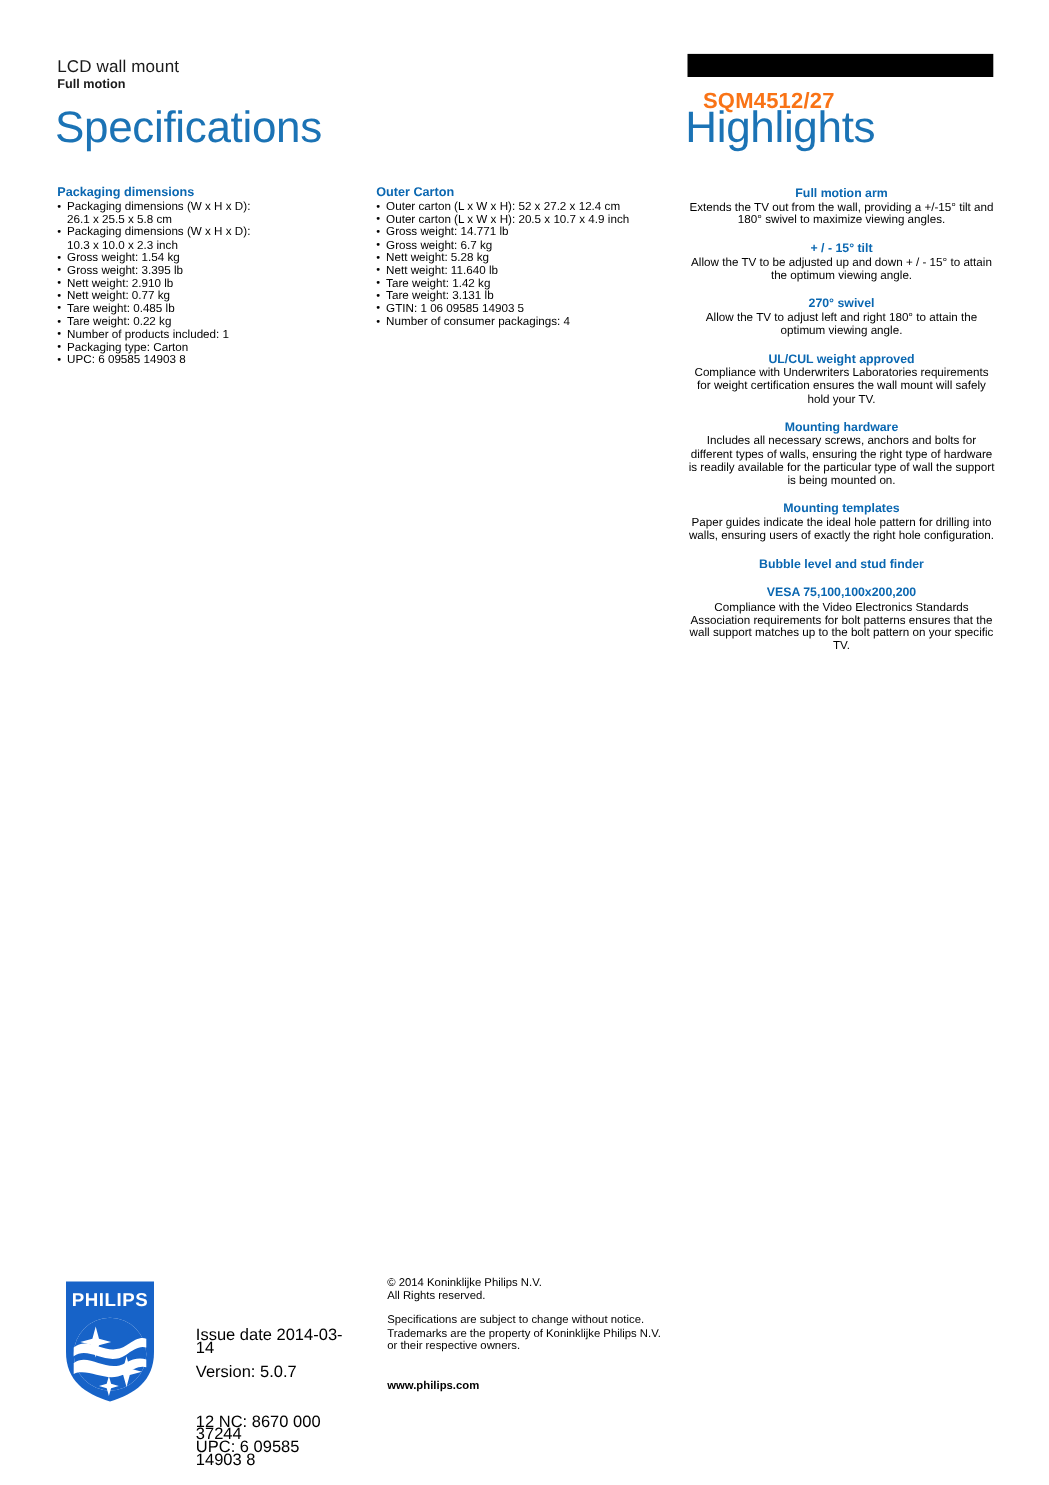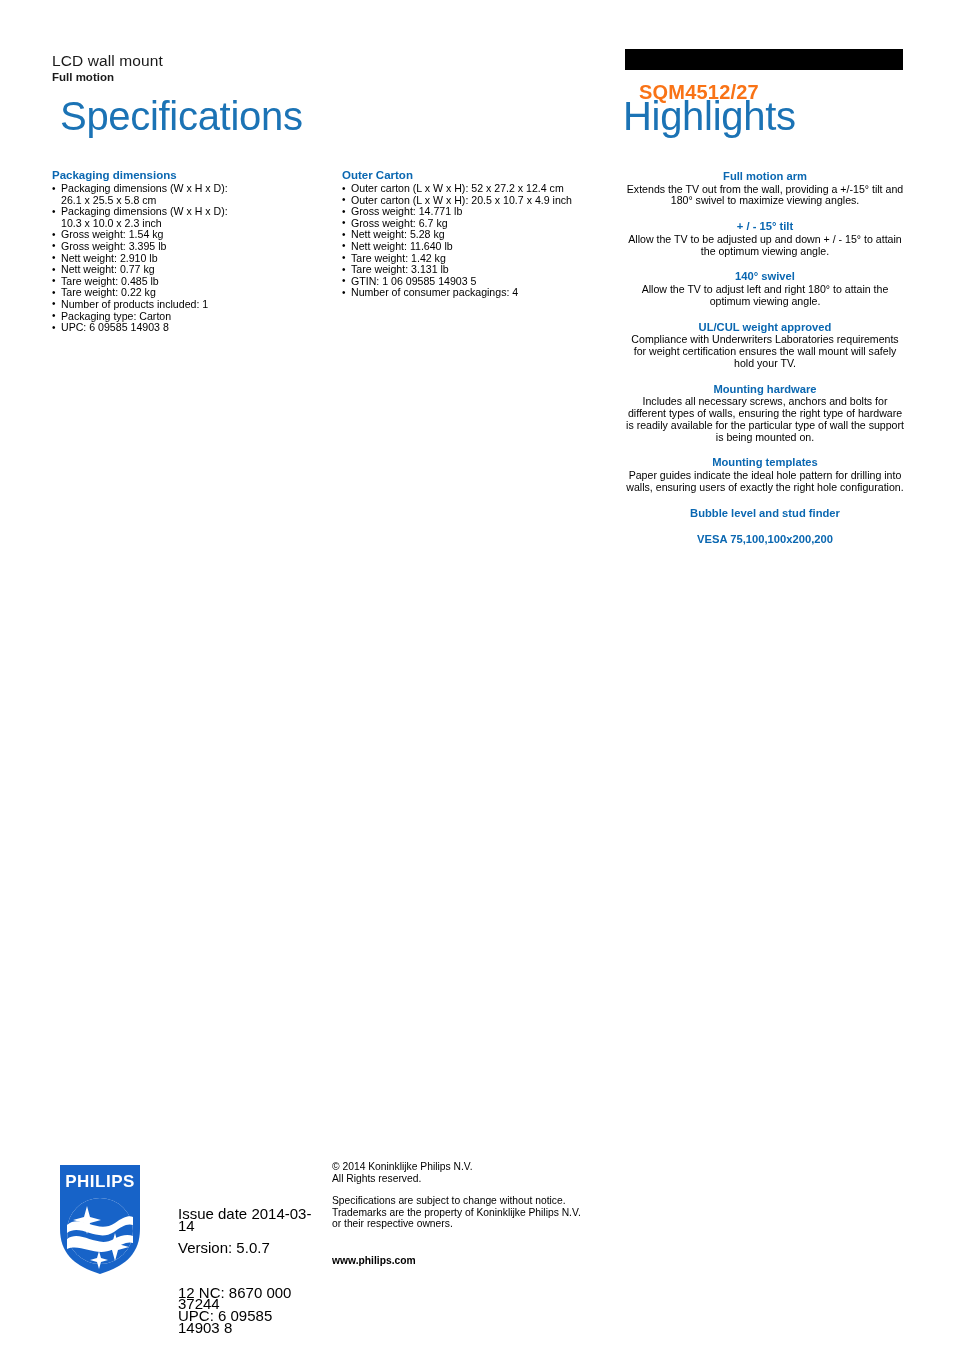--- a/index.html
+++ b/index.html
@@ -58,21 +58,21 @@
     margin-top: 29px;
   }
   .big-title {
     position: absolute;
     font-size: 40px;
     font-weight: normal;
     color: #1b73b5;
     letter-spacing: -0.3px;
     line-height: 1;
   }
-  .big-title.left  { left: 60px;  top: 96px; }
+  .big-title.left  { left: 50px;  top: 96px; }
   .big-title.right { left: 623px; top: 96px; }
 
   
   .col {
     position: absolute;
     top: 168px;
   }
   .col-spec-1 { left: 52px;  width: 282px; }
   .col-spec-2 { left: 342px; width: 282px; }
   .col-high   { left: 625px; width: 280px; top: 170px; }
@@ -140,21 +140,21 @@
     position: absolute;
     left: 178px;
     top: 1161px;
     width: 140px;
     font-size: 15px;
     line-height: 11.6px;
     margin-top: 47px;
   }
   .footer-col-b {
     position: absolute;
-    left: 332px;
+    left: 352px;
     top: 1161px;
     width: 300px;
     font-size: 10.3px;
     line-height: 11.6px;
   }
   .fblock { margin-bottom: 11px; }
   .fblock.tight { margin-bottom: 0; }
   .fb-line { display: block; }
   .f-url { font-weight: bold; }
   .spacer-22 { height: 22px; }
@@ -221,40 +221,41 @@
   <div class="col col-high">
     <div class="hl">
       <div class="hl-title">Full motion arm</div>
       <div class="hl-body">Extends the TV out from the wall, providing a +/-15° tilt and 180° swivel to maximize viewing angles.</div>
     </div>
     <div class="hl">
       <div class="hl-title">+ / - 15° tilt</div>
       <div class="hl-body">Allow the TV to be adjusted up and down + / - 15° to attain the optimum viewing angle.</div>
     </div>
     <div class="hl">
-      <div class="hl-title">140° swivel</div>
+      <div class="hl-title">270° swivel</div>
       <div class="hl-body">Allow the TV to adjust left and right 180° to attain the optimum viewing angle.</div>
     </div>
     <div class="hl">
       <div class="hl-title">UL/CUL weight approved</div>
       <div class="hl-body">Compliance with Underwriters Laboratories requirements for weight certification ensures the wall mount will safely hold your TV.</div>
     </div>
     <div class="hl">
       <div class="hl-title">Mounting hardware</div>
       <div class="hl-body">Includes all necessary screws, anchors and bolts for different types of walls, ensuring the right type of hardware is readily available for the particular type of wall the support is being mounted on.</div>
     </div>
     <div class="hl">
       <div class="hl-title">Mounting templates</div>
       <div class="hl-body">Paper guides indicate the ideal hole pattern for drilling into walls, ensuring users of exactly the right hole configuration.</div>
     </div>
     <div class="hl">
       <div class="hl-title">Bubble level and stud finder</div>
     </div>
     <div class="hl">
       <div class="hl-title">VESA 75,100,100x200,200</div>
+      <div class="hl-body">Compliance with the Video Electronics Standards Association requirements for bolt patterns ensures that the wall support matches up to the bolt pattern on your specific TV.</div>
     </div>
   </div>
 
   <div class="footer">
 
     <div class="logo-wrap">
       <svg viewBox="0 0 86 113" width="86" height="113">
         <path d="M3 2 H83 V66 C83 92 66 104 43 111 C20 104 3 92 3 66 Z" fill="#1763c8"></path>
         <circle cx="43" cy="68" r="33" fill="#ffffff"></circle>
         <path d="M43 35 A33 33 0 0 1 76 68 A33 33 0 0 1 43 101 A33 33 0 0 1 10 68 A33 33 0 0 1 43 35 Z" fill="#1763c8"></path>

